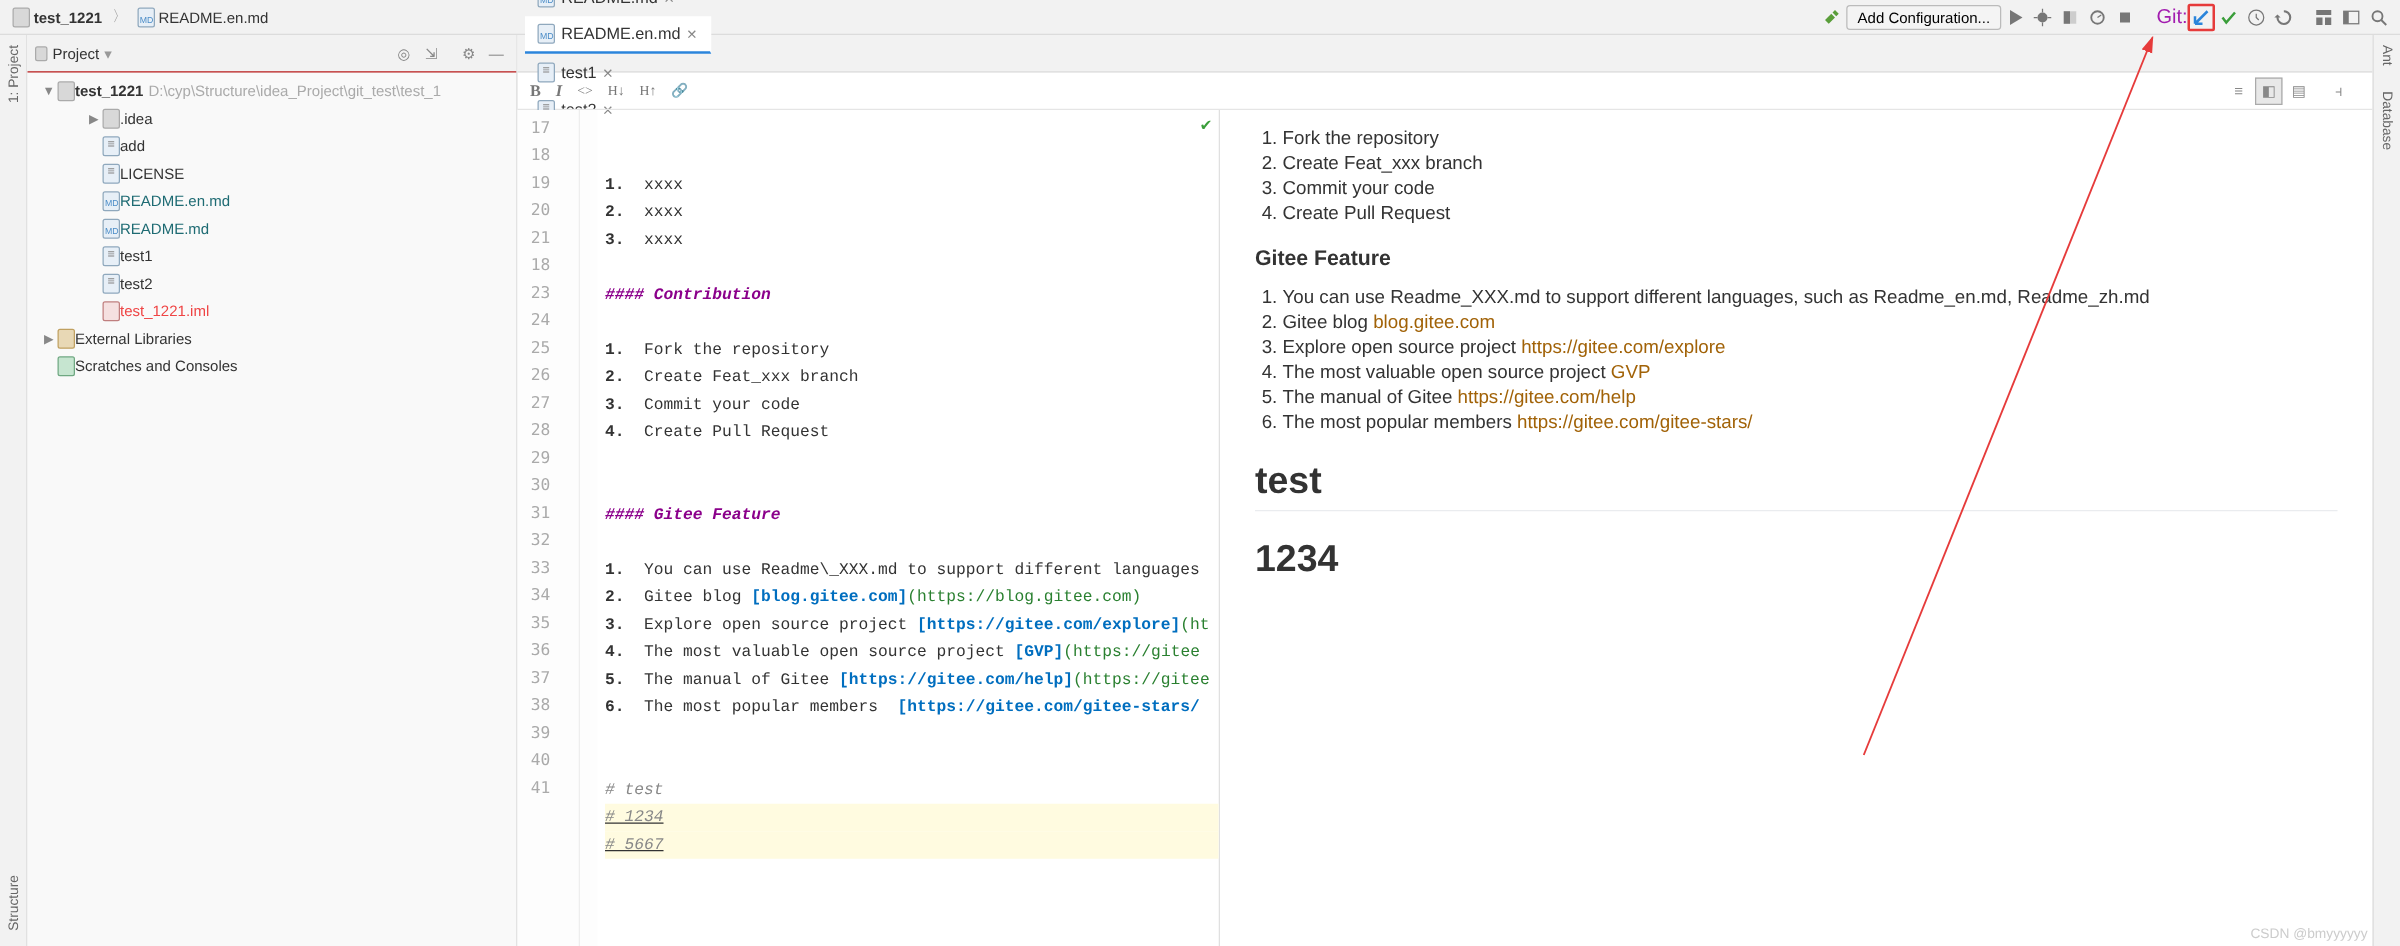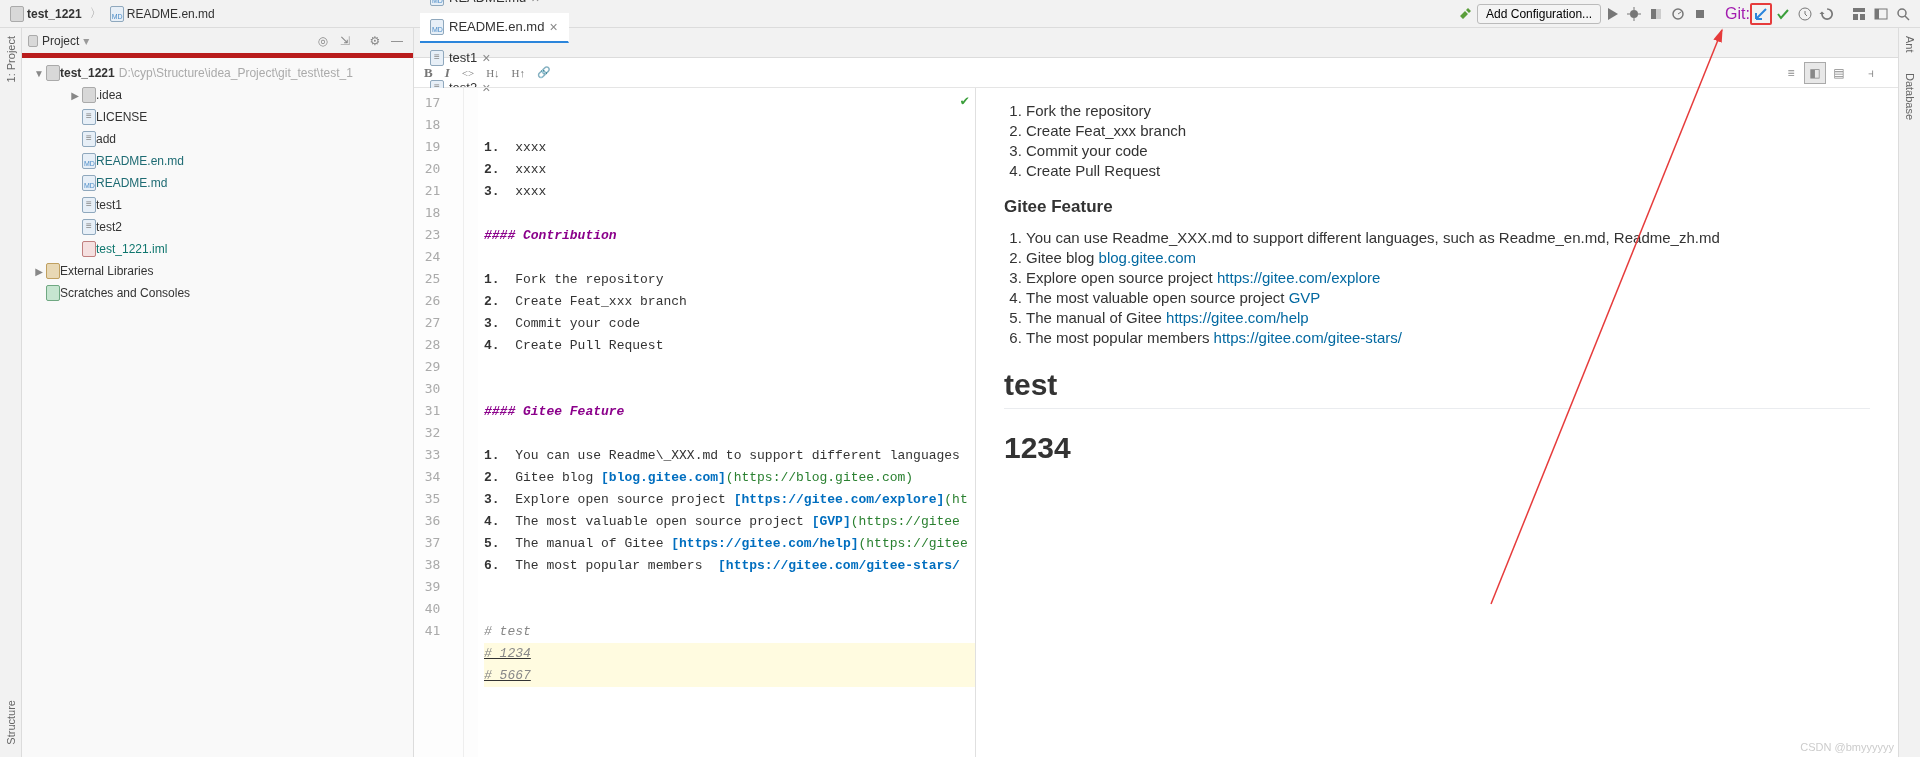--- a/index.html
+++ b/index.html
@@ -19,31 +19,31 @@
 
 
 .main { display: flex; height: calc(100% - 28px); position: relative; }
 
 
 .left-stripe { width: 22px; background: #f2f2f2; border-right: 1px solid #dcdcdc; display: flex; flex-direction: column; align-items: center; padding-top: 8px; gap: 20px; }
 .stripe-label { writing-mode: vertical-rl; transform: rotate(180deg); font-size: 11px; color: #666; cursor: pointer; display: flex; align-items: center; gap: 4px; }
 
 
 .project-panel { width: 392px; background: #f9f9f9; border-right: 1px solid #dcdcdc; display: flex; flex-direction: column; }
-.pp-header { display: flex; align-items: center; height: 30px; border-bottom: 5px solid #b91c1c; padding: 0 6px; background: #f2f2f2; gap: 8px; justify-content: center; }
+.pp-header { display: flex; align-items: center; height: 30px; border-bottom: 1px solid #b91c1c; padding: 0 6px; background: #f2f2f2; gap: 8px; justify-content: center; }
 .pp-title { font-size: 12px; display: flex; align-items: center; gap: 4px; flex: 1; }
 .pp-dd { color: #999; }
 .pp-actions { display: flex; gap: 2px; }
 .pp-icon { width: 20px; height: 20px; display: flex; align-items: center; justify-content: center; cursor: pointer; color: #888; }
 .tree { padding: 4px 0; overflow: auto; flex: 1; }
 .tree-row { display: flex; align-items: center; height: 22px; padding-left: 10px; cursor: pointer; white-space: nowrap; }
 .tree-arrow { width: 14px; text-align: center; color: #888; font-size: 10px; }
 .tree-label { font-size: 12px; }
 .tree-note { color: #aaa; margin-left: 4px; font-size: 12px; }
-.purple { color: #0f766e; }
+.purple { color: #ef4444; }
 .teal-name { color: #1e6b73; }
 .depth-0 { padding-left: 10px; }
 .depth-2 { padding-left: 46px; }
 
 
 .editor-area { flex: 1; display: flex; flex-direction: column; min-width: 0; }
 .tabs-row { display: flex; align-items: center; height: 30px; background: #f2f2f2; border-bottom: 1px solid #dcdcdc; padding-left: 6px; }
 .tab { display: flex; align-items: center; gap: 5px; padding: 0 10px; height: 30px; border-right: 1px solid transparent; cursor: pointer; font-size: 13px; }
 .tab.active { background: #fff; border-bottom: 2px solid #2b85db; }
 .tab-close { color: #888; font-size: 14px; }
@@ -71,21 +71,21 @@
 .tok-link { color: #006ebf; font-weight: bold; }
 .tok-url { color: #2a8030; }
 .tok-comment { color: #888; font-style: italic; }
 .check-icon { position: absolute; right: 6px; top: 4px; color: #3a9e3a; font-weight: bold; font-size: 14px; }
 
 .preview-pane { flex: 1; padding: 14px 28px; overflow: auto; font-size: 15px; color: #333; position: relative; }
 .preview-pane ol { margin: 0 0 18px 22px; }
 .preview-pane li { margin-bottom: 3px; }
 .preview-pane h4 { font-size: 17px; font-weight: bold; margin: 18px 0 12px 0; }
 .preview-pane h1 { font-size: 30px; font-weight: bold; margin: 22px 0 10px 0; padding-bottom: 6px; border-bottom: 1px solid #eaecef; }
-.preview-pane a { color: #0369a1; text-decoration: none; }
+.preview-pane a { color: #a16207; text-decoration: none; }
 
 
 .right-stripe { width: 22px; background: #f2f2f2; border-left: 1px solid #dcdcdc; display: flex; flex-direction: column; align-items: center; padding-top: 8px; gap: 20px; }
 
 .annotation-arrow { position: absolute; top: 24px; right: 184px; pointer-events: none; z-index: 99; }
 
 .watermark { position: absolute; right: 26px; bottom: 4px; color: #ccc; font-size: 11px; }
 
 
 .fi { display:inline-block; width:14px; height:16px; border:1px solid #8fa8bd; border-radius:2px; background:#e7eff7; position:relative; }
@@ -223,26 +223,26 @@
       </div>
       <div id="tree-items">
           <div class="tree-row depth-2">
             <span class="tree-arrow">▶</span>
             <span class="fi dir"></span>
             <span class="tree-label">.idea</span>
           </div>
           <div class="tree-row depth-2">
             <span class="tree-arrow"></span>
             <span class="fi txt"></span>
+            <span class="tree-label">add</span>
+          </div>
+          <div class="tree-row depth-2">
+            <span class="tree-arrow"></span>
+            <span class="fi txt"></span>
             <span class="tree-label">LICENSE</span>
-          </div>
-          <div class="tree-row depth-2">
-            <span class="tree-arrow"></span>
-            <span class="fi txt"></span>
-            <span class="tree-label">add</span>
           </div>
           <div class="tree-row depth-2">
             <span class="tree-arrow"></span>
             <span class="fi md"></span>
             <span class="tree-label teal-name">README.en.md</span>
           </div>
           <div class="tree-row depth-2">
             <span class="tree-arrow"></span>
             <span class="fi md"></span>
             <span class="tree-label teal-name">README.md</span>

